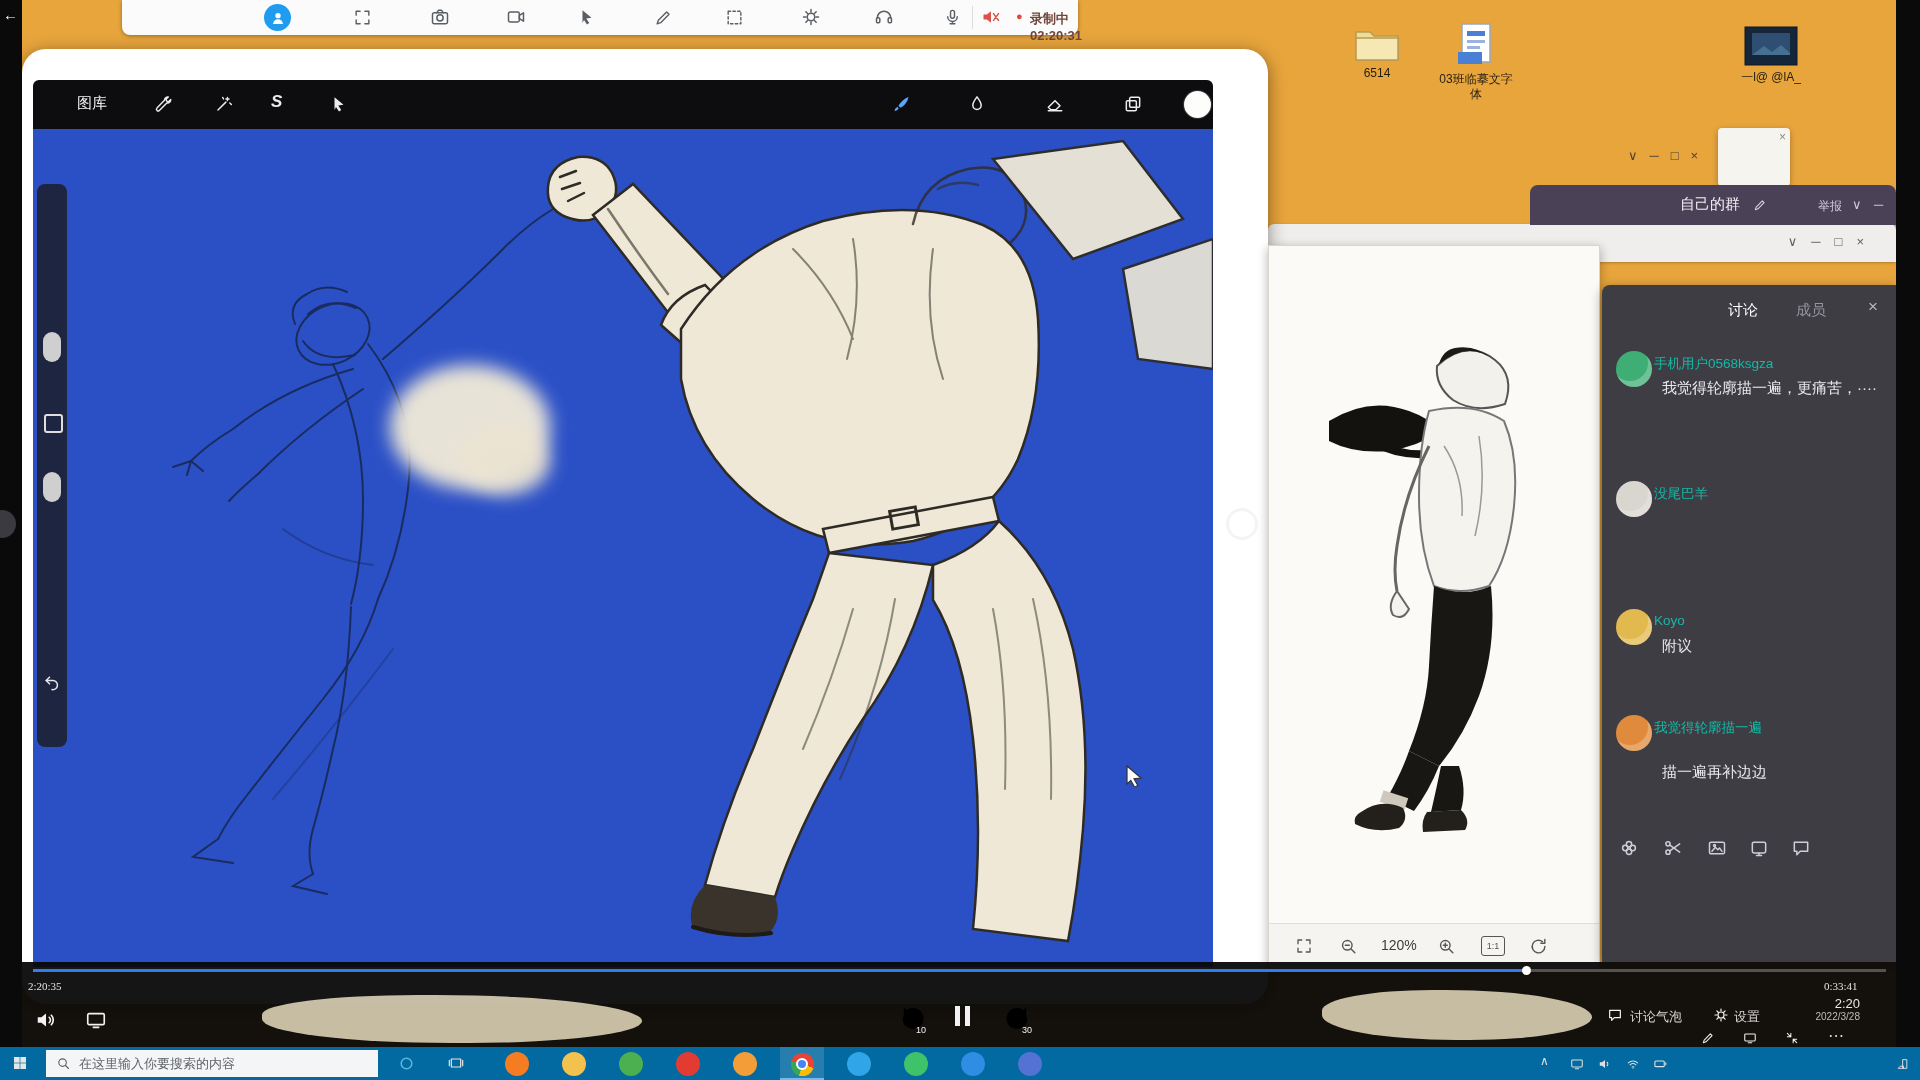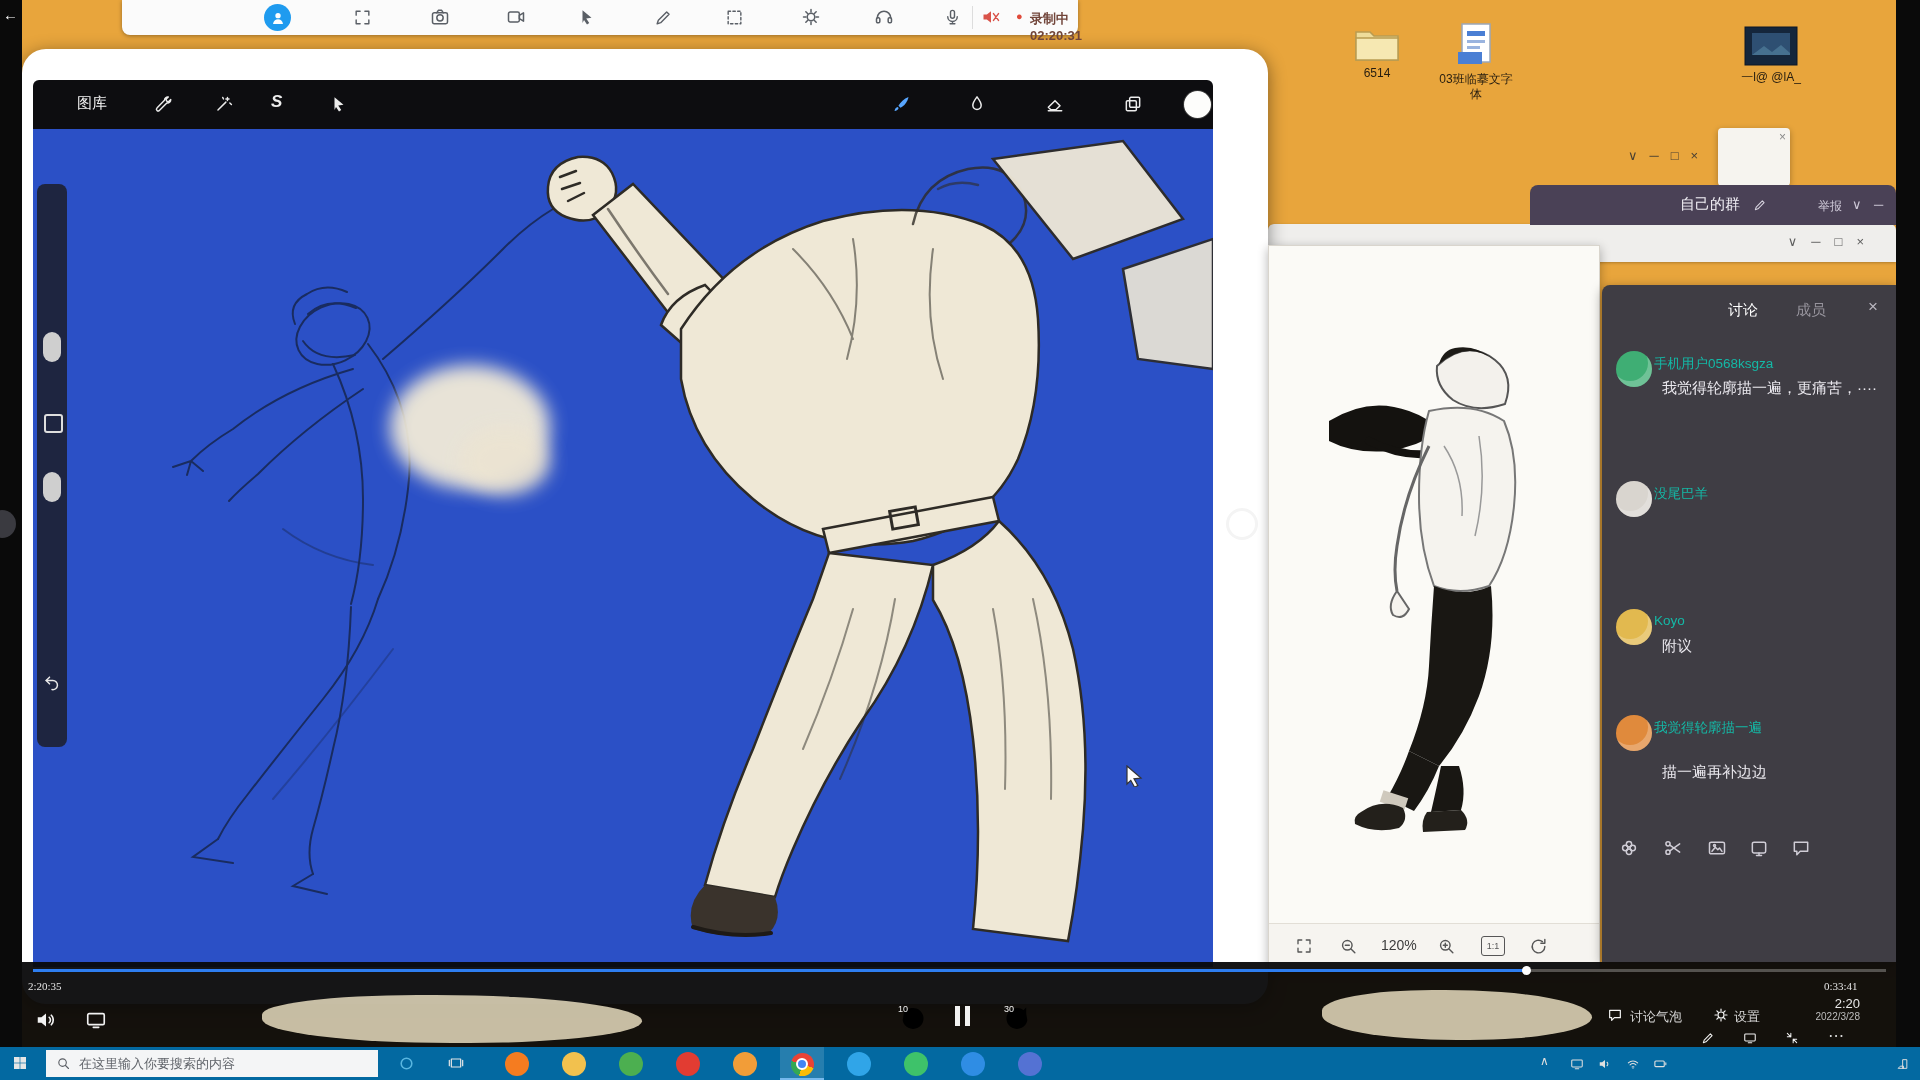--- a/index.html
+++ b/index.html
@@ -69,21 +69,21 @@
   .chat-tool{top:552px;width:22px;height:22px;color:#d0cdd6;}
   
   .player-bar{left:22px;top:962px;width:1874px;height:85px;background:rgba(8,8,10,.95);}
   .blob{background:#e6dcbe;opacity:.85;border-radius:45% 60% 50% 55%;}
   .prog-track{left:33px;top:969px;width:1853px;height:3px;background:rgba(255,255,255,.28);z-index:12;}
   .prog-fill{height:3px;background:#2e7ef0;position:relative;}
   .prog-knob{position:absolute;right:-4px;top:-3px;width:9px;height:9px;border-radius:50%;background:#fff;}
   .ptime{font-size:11px;color:#e4e4e4;z-index:12;font-family:Liberation Serif, serif;}
   .pl-ic{width:24px;height:24px;color:#f2f2f2;z-index:12;}
   .skip{width:28px;height:28px;color:#f2f2f2;z-index:12;position:absolute;}
-  .skip span{position:absolute;left:0;right:0;top:0;text-align:left;font-size:9px;color:#f2f2f2;}
+  .skip span{position:absolute;left:0;right:0;top:21px;text-align:right;font-size:9px;color:#f2f2f2;}
   .pause{z-index:12;display:flex;gap:5px;}
   .pause i{display:block;width:5px;height:20px;background:#f2f2f2;}
   .pl-label{font-size:13px;color:#d6d6d6;z-index:12;}
   .pclock{z-index:12;color:#e8e8e8;text-align:right;}
   .pclock .t{font-size:13px;} .pclock .d{font-size:10px;color:#bdbdbd;}
   
   .taskbar{left:0;top:1047px;width:1920px;height:33px;background:#0369a1;z-index:30;}
   .tb-ic{width:20px;height:20px;top:6px;color:#e6e6e6;}
   .search{left:46px;top:3px;width:332px;height:27px;background:#f4f5f6;display:flex;align-items:center;
           gap:8px;padding-left:10px;box-sizing:border-box;}

